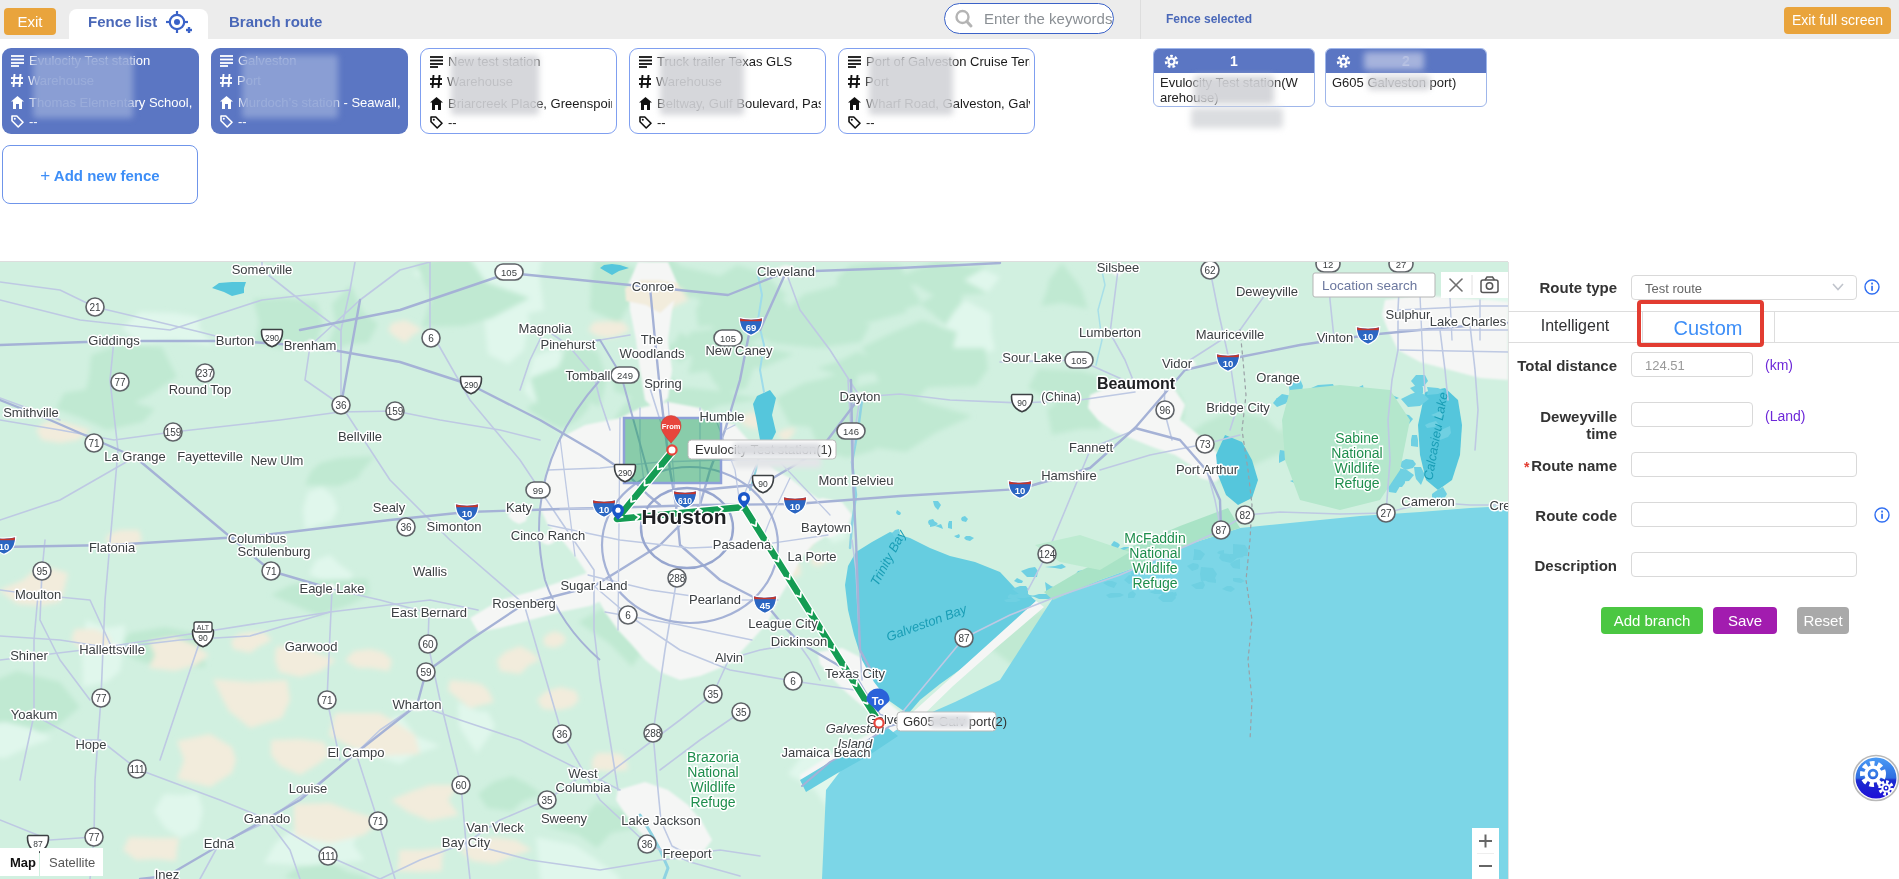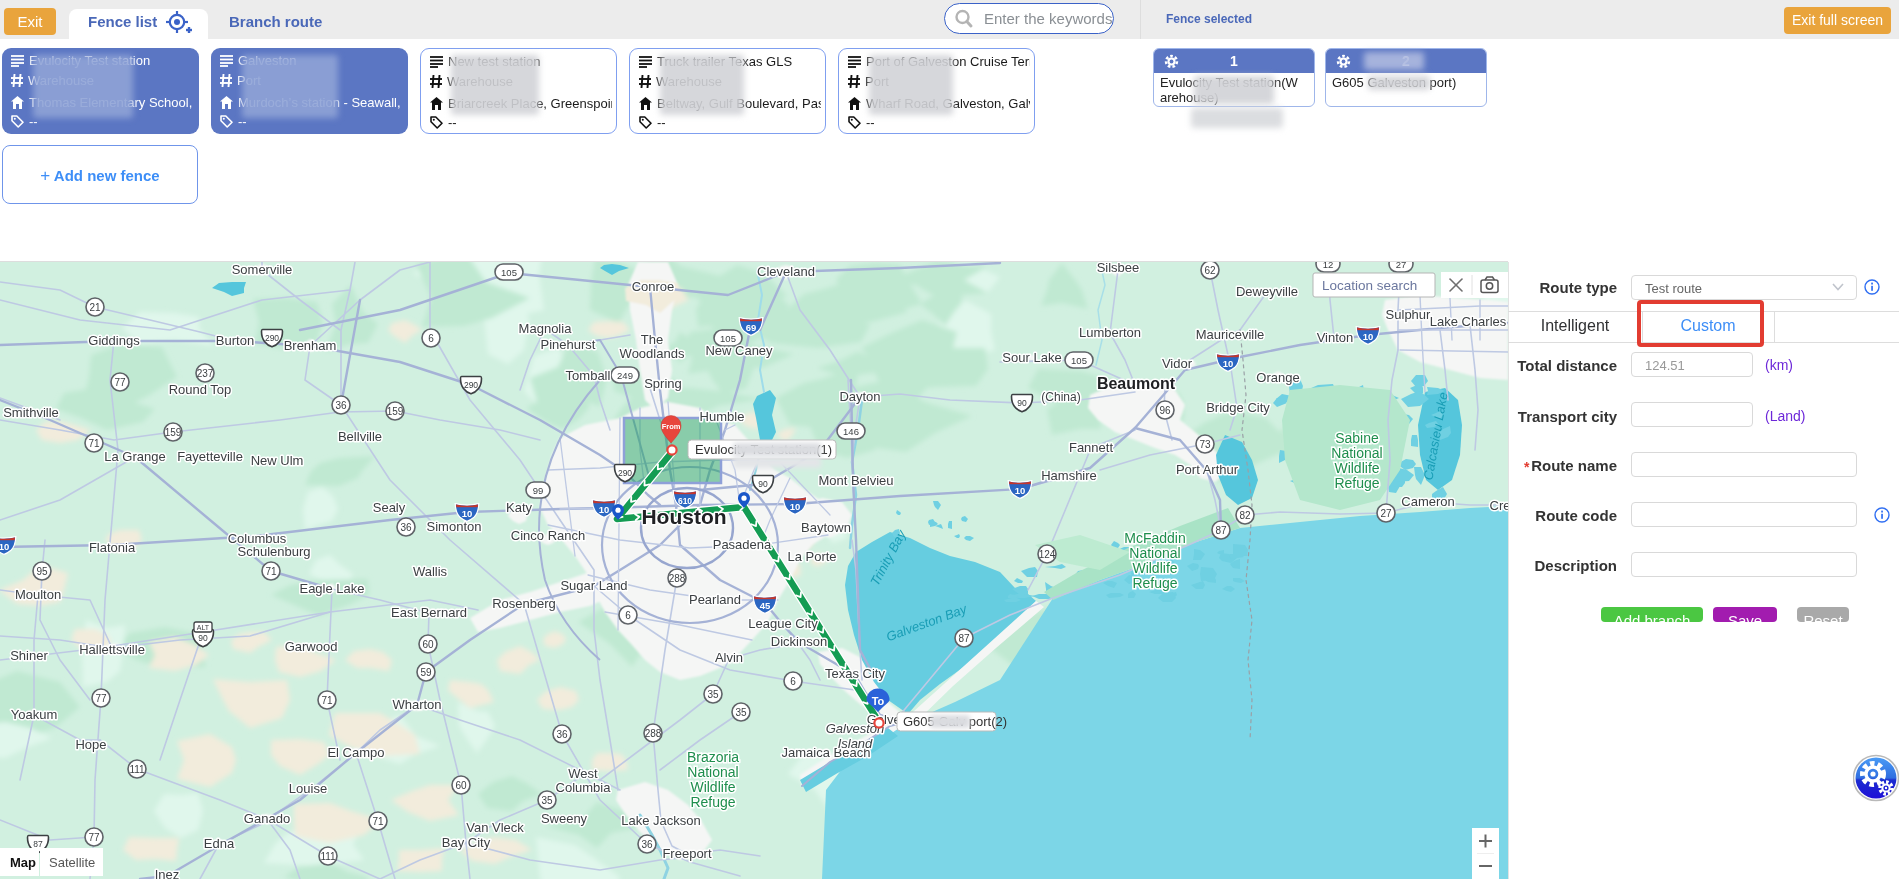--- a/index.html
+++ b/index.html
@@ -16,21 +16,21 @@
 .fline{position:absolute;left:9px;height:20px;line-height:20px;white-space:nowrap;overflow:hidden;width:182px}
 .fline svg{vertical-align:-2px;margin-right:5px}
 .blur{position:absolute;border-radius:3px;filter:blur(3px)}
 .selcard{position:absolute;width:162px;border:1px solid #9fb6ea;border-radius:6px;background:#fff}
 .selhead{height:24px;background:#5b76c3;border-radius:5px 5px 0 0;color:#fff;font-weight:bold;font-size:14px;text-align:center;line-height:24px;position:relative}
 .selbody{font-size:13px;color:#222;padding:2px 6px;line-height:15px;position:relative}
 #panel{position:absolute;left:1508px;top:262px;width:391px;height:617px;background:#fff;border-left:1px solid #e2e2e2}
 .plabel{position:absolute;font-weight:bold;font-size:15px;color:#333;text-align:right}
 .pinput{position:absolute;border:1px solid #d9d9d9;border-radius:4px;background:#fff;font-size:13px;color:#999;padding-left:13px;line-height:25px}
 .punit{position:absolute;font-size:14px;color:#6d28d9}
-.pbtn{position:absolute;height:15px;border-radius:4px;color:#fff;font-size:15px;text-align:center;line-height:27px}
+.pbtn{position:absolute;height:27px;border-radius:4px;color:#fff;font-size:15px;text-align:center;line-height:27px}
 </style></head>
 <body>
 
 <div id="topbar"></div>
 <div class="btn-orange" style="left:4px;top:8px;width:52px;height:27px;line-height:27px;">Exit</div>
 <div id="tab-active"></div>
 <div class="abs tabtxt" style="left:88px;top:13px;">Fence list</div>
 <svg class="abs" style="left:164px;top:10px" width="28" height="26" viewBox="0 0 28 26">
  <circle cx="13" cy="12" r="7.2" fill="none" stroke="#3a62c8" stroke-width="2.2"></circle>
  <circle cx="13" cy="12" r="3" fill="#3a62c8"></circle>
@@ -1030,27 +1030,27 @@
   </svg>
 <svg class="abs" style="left:1864px;top:279px" width="16" height="16" viewBox="0 0 16 16">
     <circle cx="8" cy="8" r="7" fill="none" stroke="#2f6ef2" stroke-width="1.4"></circle>
     <rect x="7.2" y="6.8" width="1.7" height="5" fill="#2f6ef2"></rect>
     <rect x="7.2" y="3.6" width="1.7" height="1.9" fill="#2f6ef2"></rect>
   </svg>
 <div class="abs" style="left:1508px;top:311px;width:391px;height:32px;border-top:1px solid #ddd;border-bottom:1px solid #ddd"></div>
 <div class="abs" style="left:1642px;top:311px;width:1px;height:32px;background:#ddd"></div>
 <div class="abs" style="left:1774px;top:311px;width:1px;height:32px;background:#ddd"></div>
 <div class="abs" style="left:1508px;top:317px;width:134px;text-align:center;font-size:16px;color:#303133">Intelligent</div>
-<div class="abs" style="left:1642px;top:317px;width:132px;text-align:center;font-size:16px;color:#3d8ef7">Custom</div>
+<div class="abs" style="left:1642px;top:317px;width:132px;text-align:center;font-size:20px;color:#3d8ef7">Custom</div>
 <div class="abs" style="left:1872px;top:317px;width:125px;text-align:center;font-size:16px;color:#303133">Track</div>
 <div class="abs" style="left:1637px;top:300px;width:127px;height:47px;border:4px solid #e23c31;border-radius:4px"></div>
 <div class="plabel" style="left:1507px;top:357px;width:110px">Total distance</div>
 <div class="pinput" style="left:1631px;top:352px;width:122px;height:25px">124.51</div>
 <div class="punit" style="left:1765px;top:357px">(km)</div>
-<div class="plabel" style="left:1507px;top:408px;width:110px">Transport city</div>
+<div class="plabel" style="left:1507px;top:408px;width:110px">Deweyville time</div>
 <div class="pinput" style="left:1631px;top:402px;width:122px;height:25px"></div>
 <div class="punit" style="left:1765px;top:408px">(Land)</div>
 <div class="abs" style="left:1524px;top:459px;color:#e23c31;font-size:14px;font-weight:bold">*</div>
 <div class="plabel" style="left:1507px;top:457px;width:110px">Route name</div>
 <div class="pinput" style="left:1631px;top:452px;width:226px;height:25px"></div>
 <div class="plabel" style="left:1507px;top:507px;width:110px">Route code</div>
 <div class="pinput" style="left:1631px;top:502px;width:226px;height:25px"></div>
 <svg class="abs" style="left:1874px;top:507px" width="16" height="16" viewBox="0 0 16 16">
     <circle cx="8" cy="8" r="7" fill="none" stroke="#2f6ef2" stroke-width="1.4"></circle>
     <rect x="7.2" y="6.8" width="1.7" height="5" fill="#2f6ef2"></rect>

